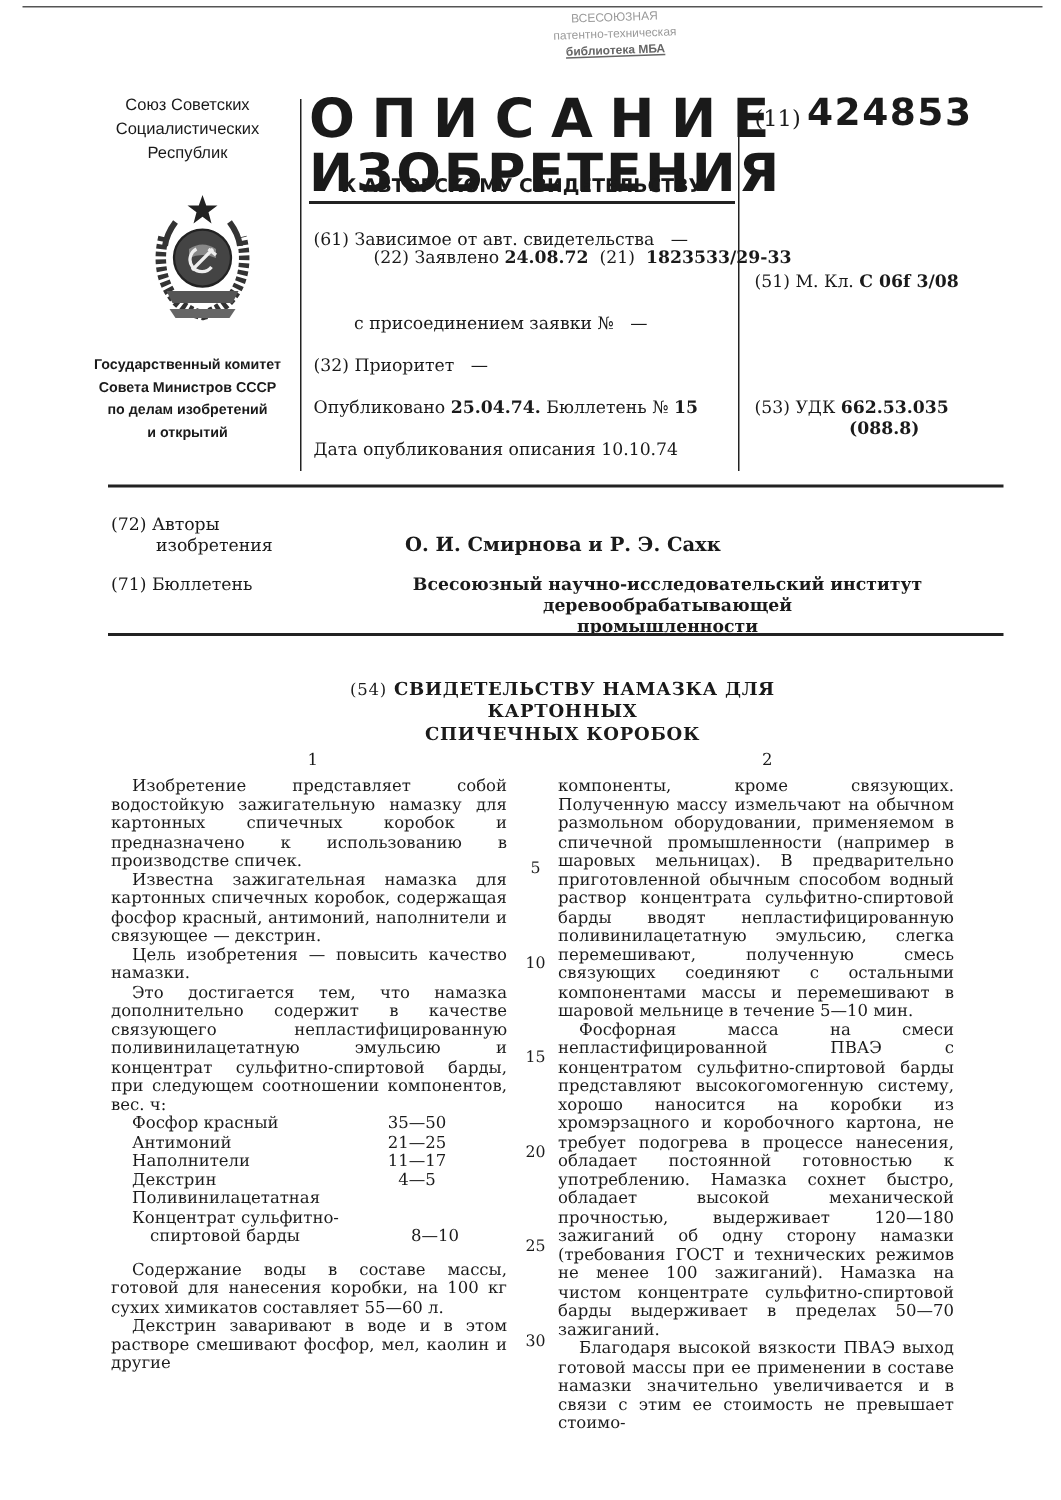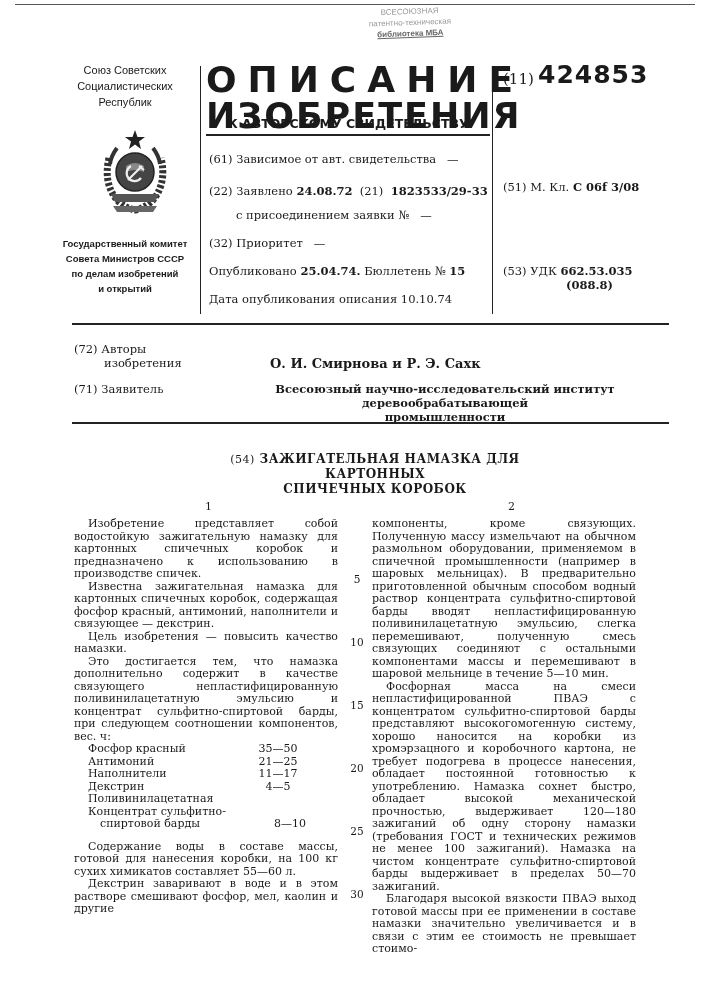--- a/index.html
+++ b/index.html
@@ -104,21 +104,21 @@
   <div>Совета Министров СССР</div>
   <div>по делам изобретений</div>
   <div>и открытий</div>
 </div>
 
 <div class="abs biblio" style="top:152px;">
   <span>(61)</span>
   <span>Зависимое от авт. свидетельства</span>&nbsp;&nbsp;
   <span>—</span>
 </div>
-<div class="abs biblio" style="top:184px;">
+<div class="abs biblio" style="top:164px;margin-left:40px;">
   <span>(22)</span>
   <span>Заявлено</span>
   <b>24.08.72</b>&nbsp;
   <span>(21)</span>&nbsp;
   <b>1823533/29-33</b>
 </div>
 <div class="abs biblio" style="top:208px; left:236px;">
   <span>с присоединением заявки №</span>&nbsp;&nbsp;
   <span>—</span>
 </div>
@@ -156,31 +156,31 @@
 
 <div class="abs label72">
   <span>(72)</span>
   <span>Авторы</span>
   <span class="sub">изобретения</span>
 </div>
 <div class="abs authors">О. И. Смирнова и Р. Э. Сахк</div>
 
 <div class="abs label71">
   <span>(71)</span>
-  <span>Заявитель</span>
+  <span>Бюллетень</span>
 </div>
 <div class="abs applicant">
   <div>Всесоюзный научно-исследовательский институт деревообрабатывающей</div>
   <div>промышленности</div>
 </div>
 
 <div class="abs hrule" style="top:422px;"></div>
 
 <div class="abs invtitle">
-  <div><span class="code">(54)</span> <span>ЗАЖИГАТЕЛЬНАЯ НАМАЗКА ДЛЯ КАРТОННЫХ</span></div>
+  <div><span class="code">(54)</span> <span>СВИДЕТЕЛЬСТВУ НАМАЗКА ДЛЯ КАРТОННЫХ</span></div>
   <div>СПИЧЕЧНЫХ КОРОБОК</div>
 </div>
 
 <div class="abs colnum" style="left:205px; top:500px;">1</div>
 <div class="abs colnum" style="left:508px; top:500px;">2</div>
 
 <div class="abs col col-left">
   <p>Изобретение представляет собой водостойкую зажигательную намазку для картонных спичечных коробок и предназначено к использованию в производстве спичек.</p>
   <p>Известна зажигательная намазка для картонных спичечных коробок, содержащая фосфор красный, антимоний, наполнители и связующее — декстрин.</p>
   <p>Цель изобретения — повысить качество намазки.</p>

